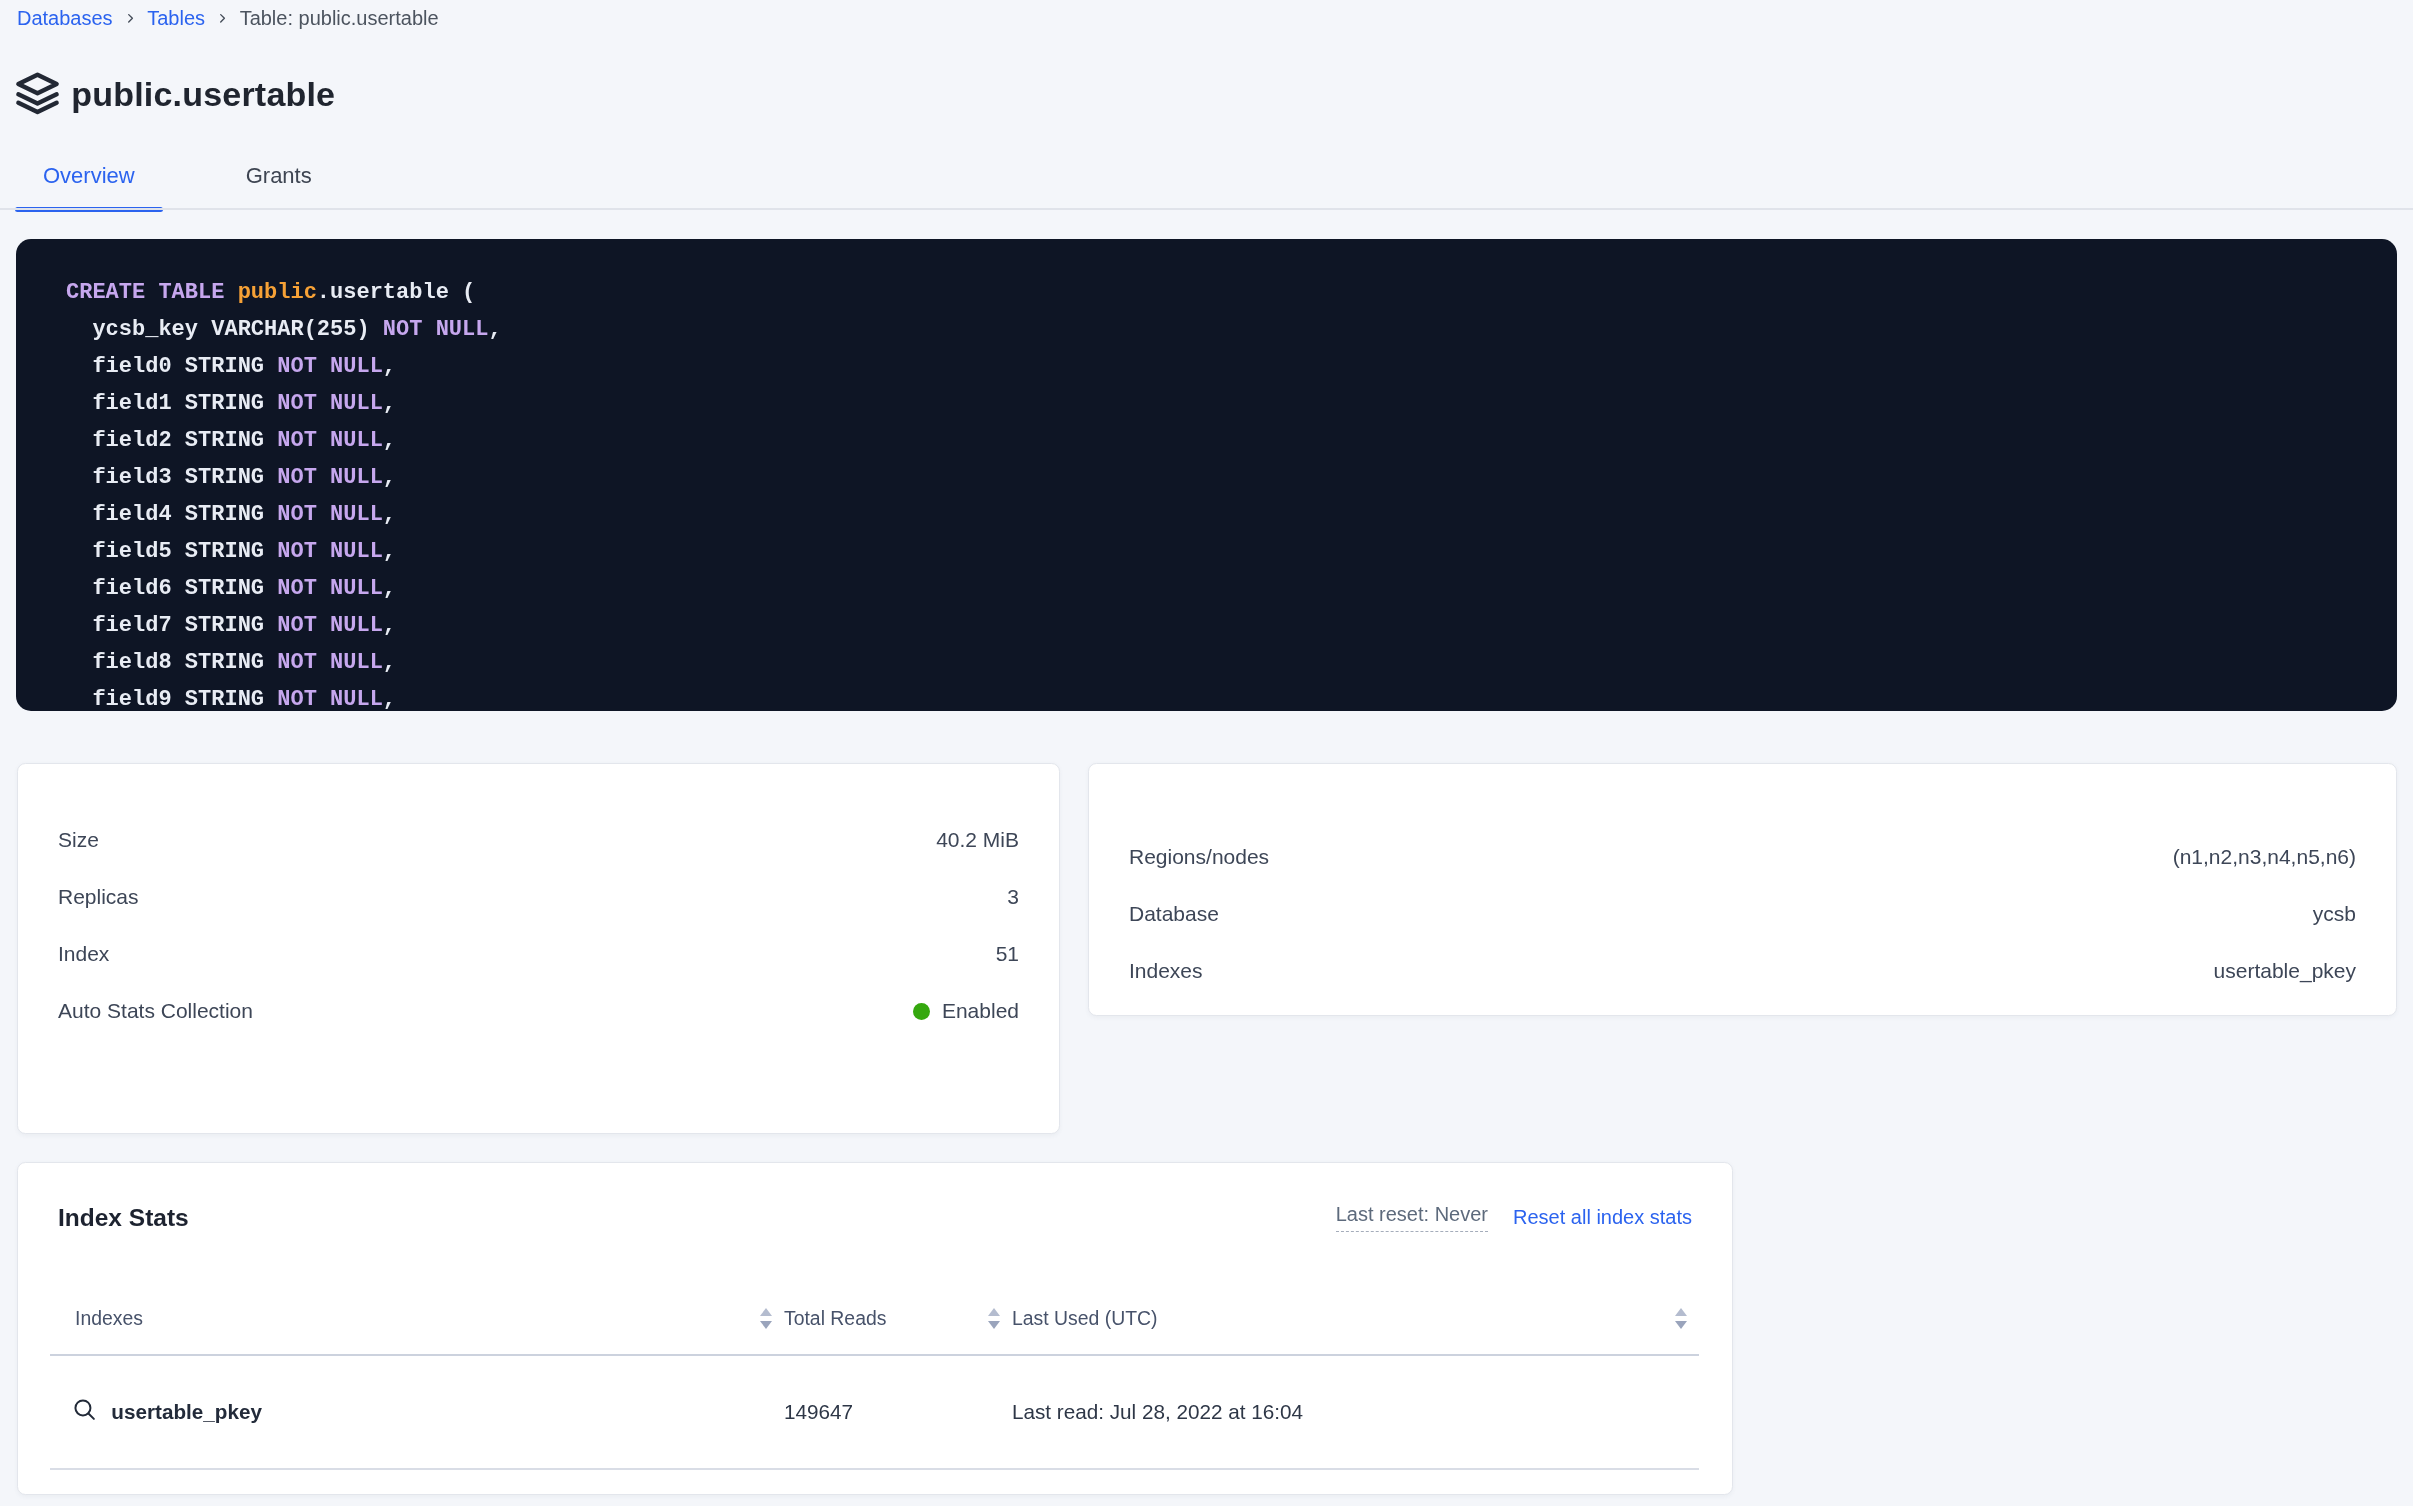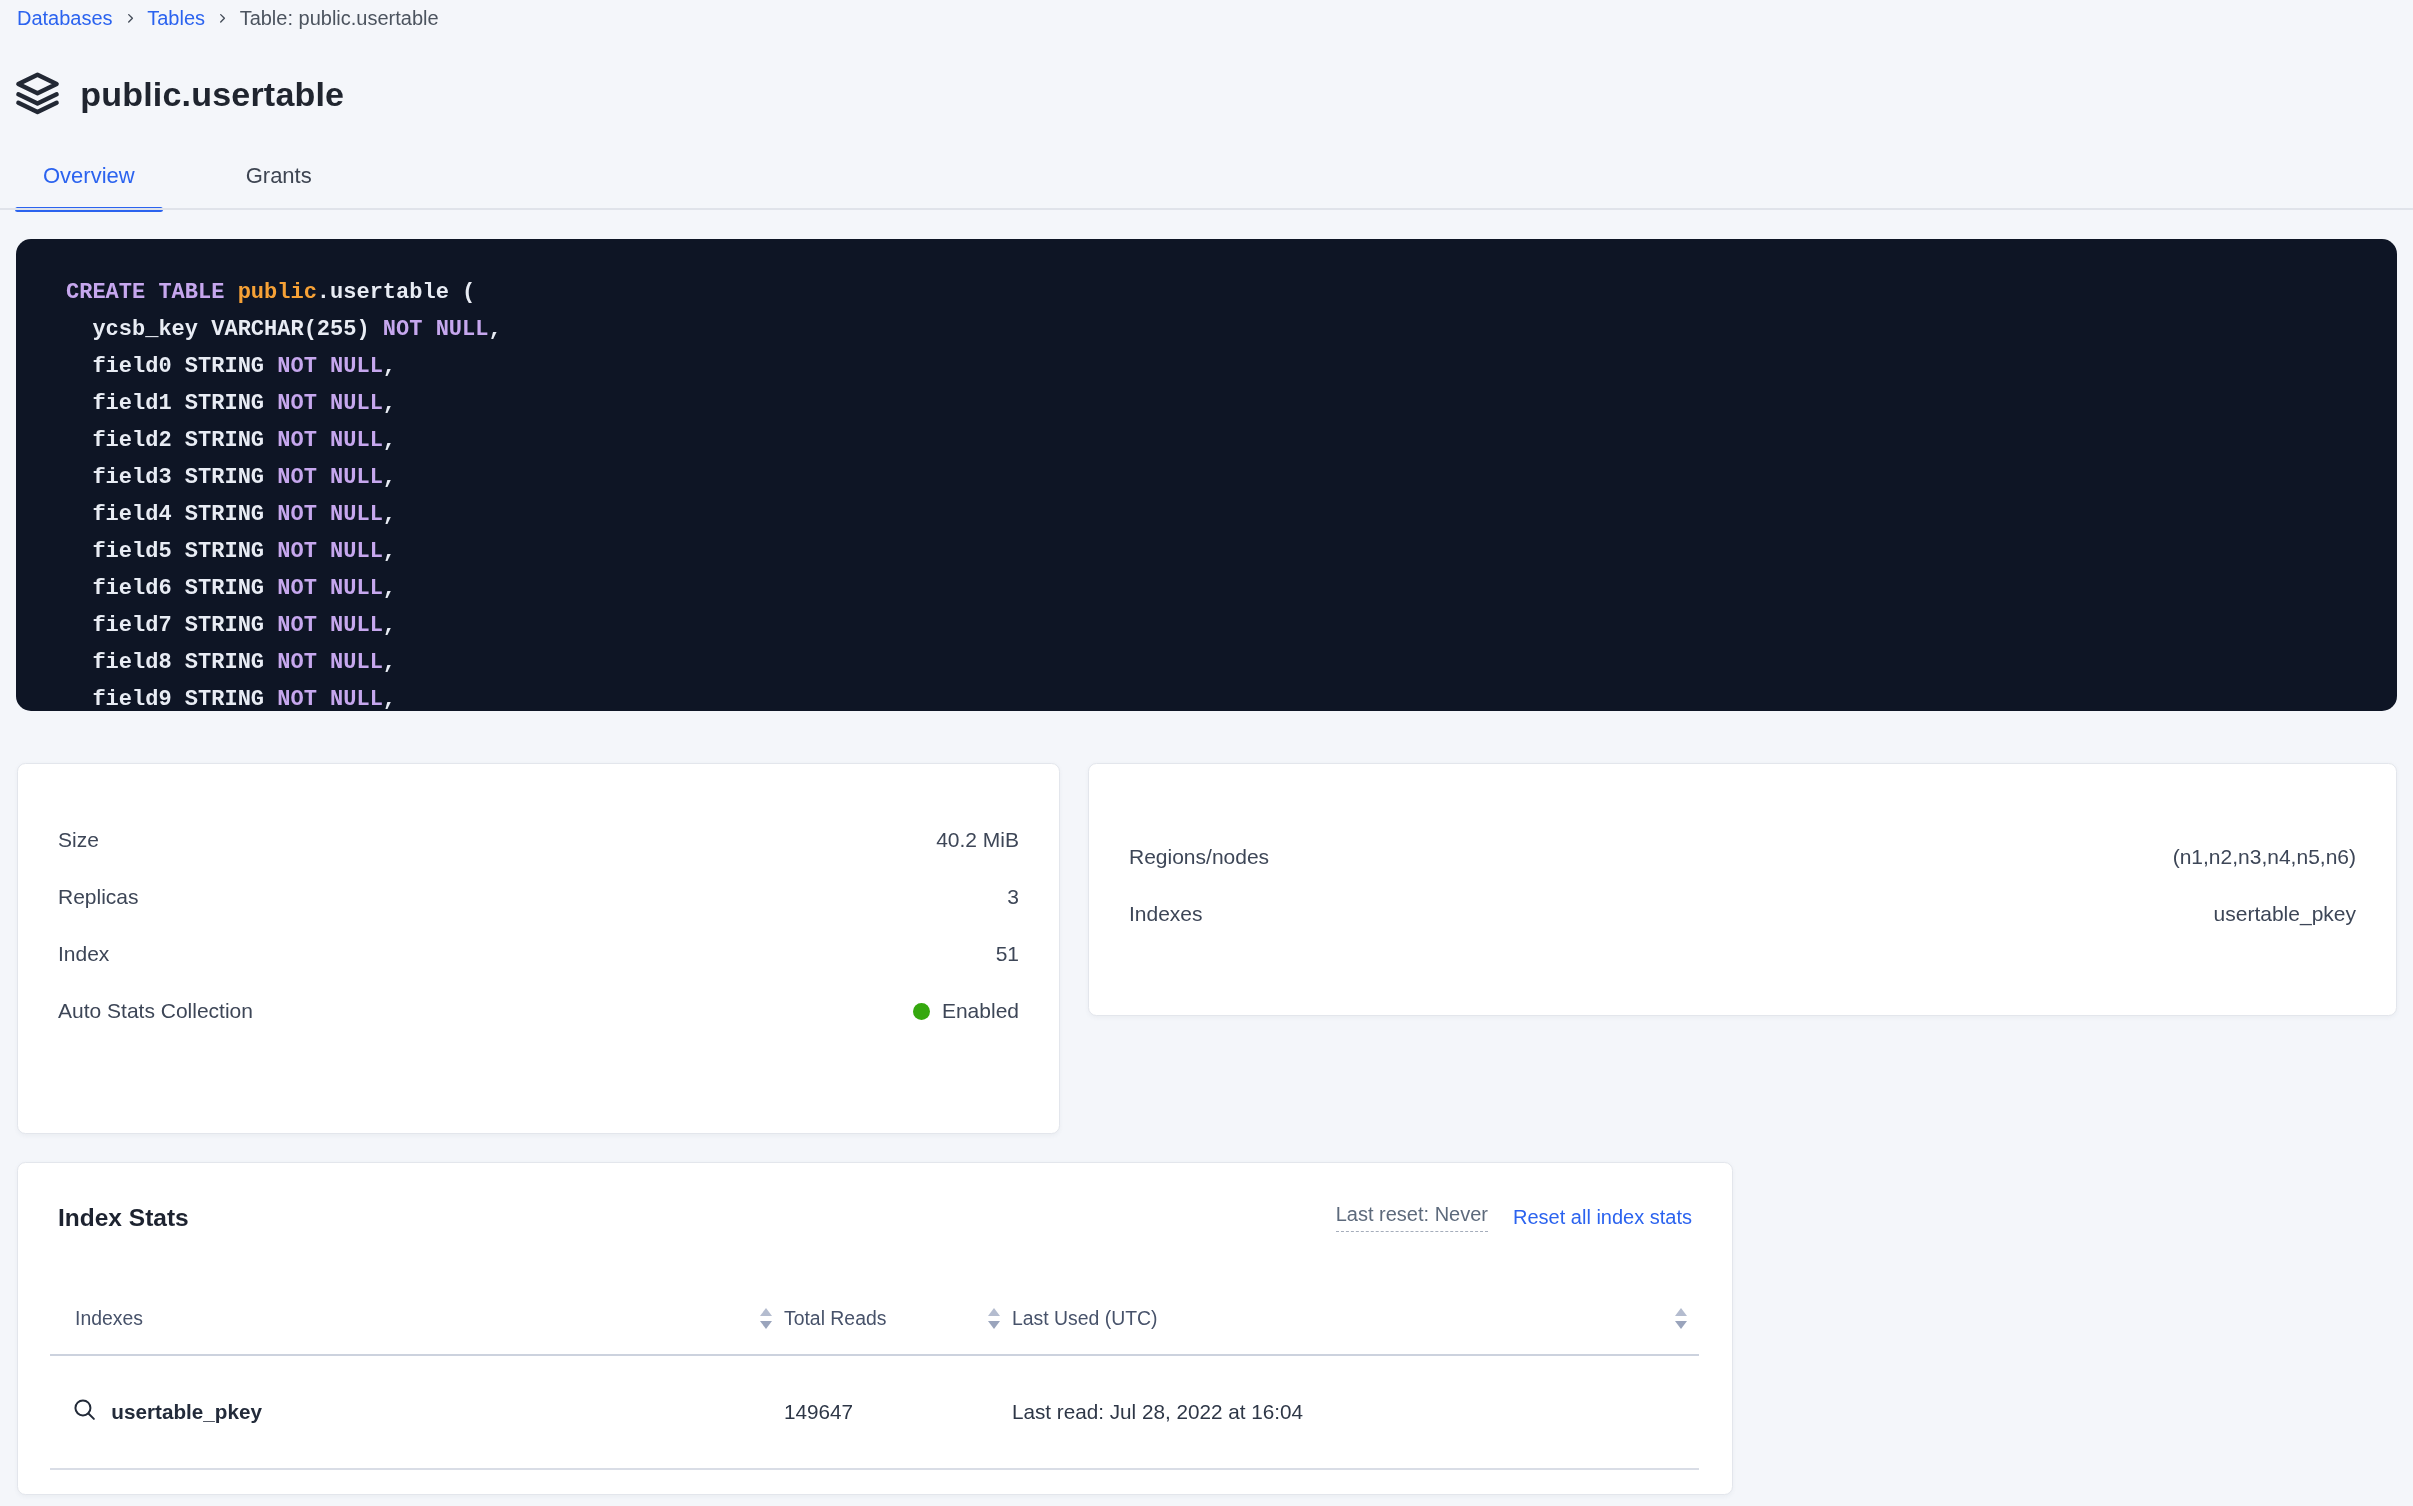--- a/index.html
+++ b/index.html
@@ -10,21 +10,21 @@
   html,body{width:2413px;height:1506px;overflow:hidden}
   body{background:var(--page_bg);font-family:"Liberation Sans",sans-serif;color:#3d4657;position:relative}
 
   
   .breadcrumb{position:absolute;top:6.7px;left:17px;display:flex;align-items:center;gap:11px;font-size:20px}
   .crumb-link{color:var(--accent);cursor:pointer;text-decoration:none}
   .crumb-sep{display:flex;align-items:center}
   .crumb-current{color:#4c545f}
 
   
-  .page-header{position:absolute;top:71px;left:14.3px;display:flex;align-items:center;gap:19px}
+  .page-header{position:absolute;top:71px;left:14.3px;display:flex;align-items:center;gap:10px}
   .page-title{font-size:34px;font-weight:600;color:#20252f;letter-spacing:0.2px}
 
   
   .tabs{position:absolute;top:152px;left:15px;display:flex}
   .tab{position:relative;height:60px;padding:11px 28px 0;font-size:22px;color:#3e4552;cursor:pointer}
   .tab + .tab{margin-left:55px}
   .tab.active{color:var(--accent)}
   .tab.active::after{content:"";position:absolute;left:0;right:0;bottom:0;height:5px;border-radius:2.5px;background:var(--accent)}
   .tabbar-line{position:absolute;top:208px;left:0;width:2413px;height:1.7px;background:#e0e3ea}
 
@@ -137,20 +137,26 @@
 </section>
 
 <section class="card card-right">
   <div class="stat-row">
     <span>Regions/nodes</span>
     <span class="stat-value">
         <span>(n1,n2,n3,n4,n5,n6)</span>
       </span>
   </div>
   <div class="stat-row">
+    <span>Database</span>
+    <span class="stat-value">
+        <span>ycsb</span>
+      </span>
+  </div>
+  <div class="stat-row">
     <span>Indexes</span>
     <span class="stat-value">
         <span>usertable_pkey</span>
       </span>
   </div>
 </section>
 
 <section class="card card-index">
   <div class="index-header">
     <span class="index-title">Index Stats</span>

